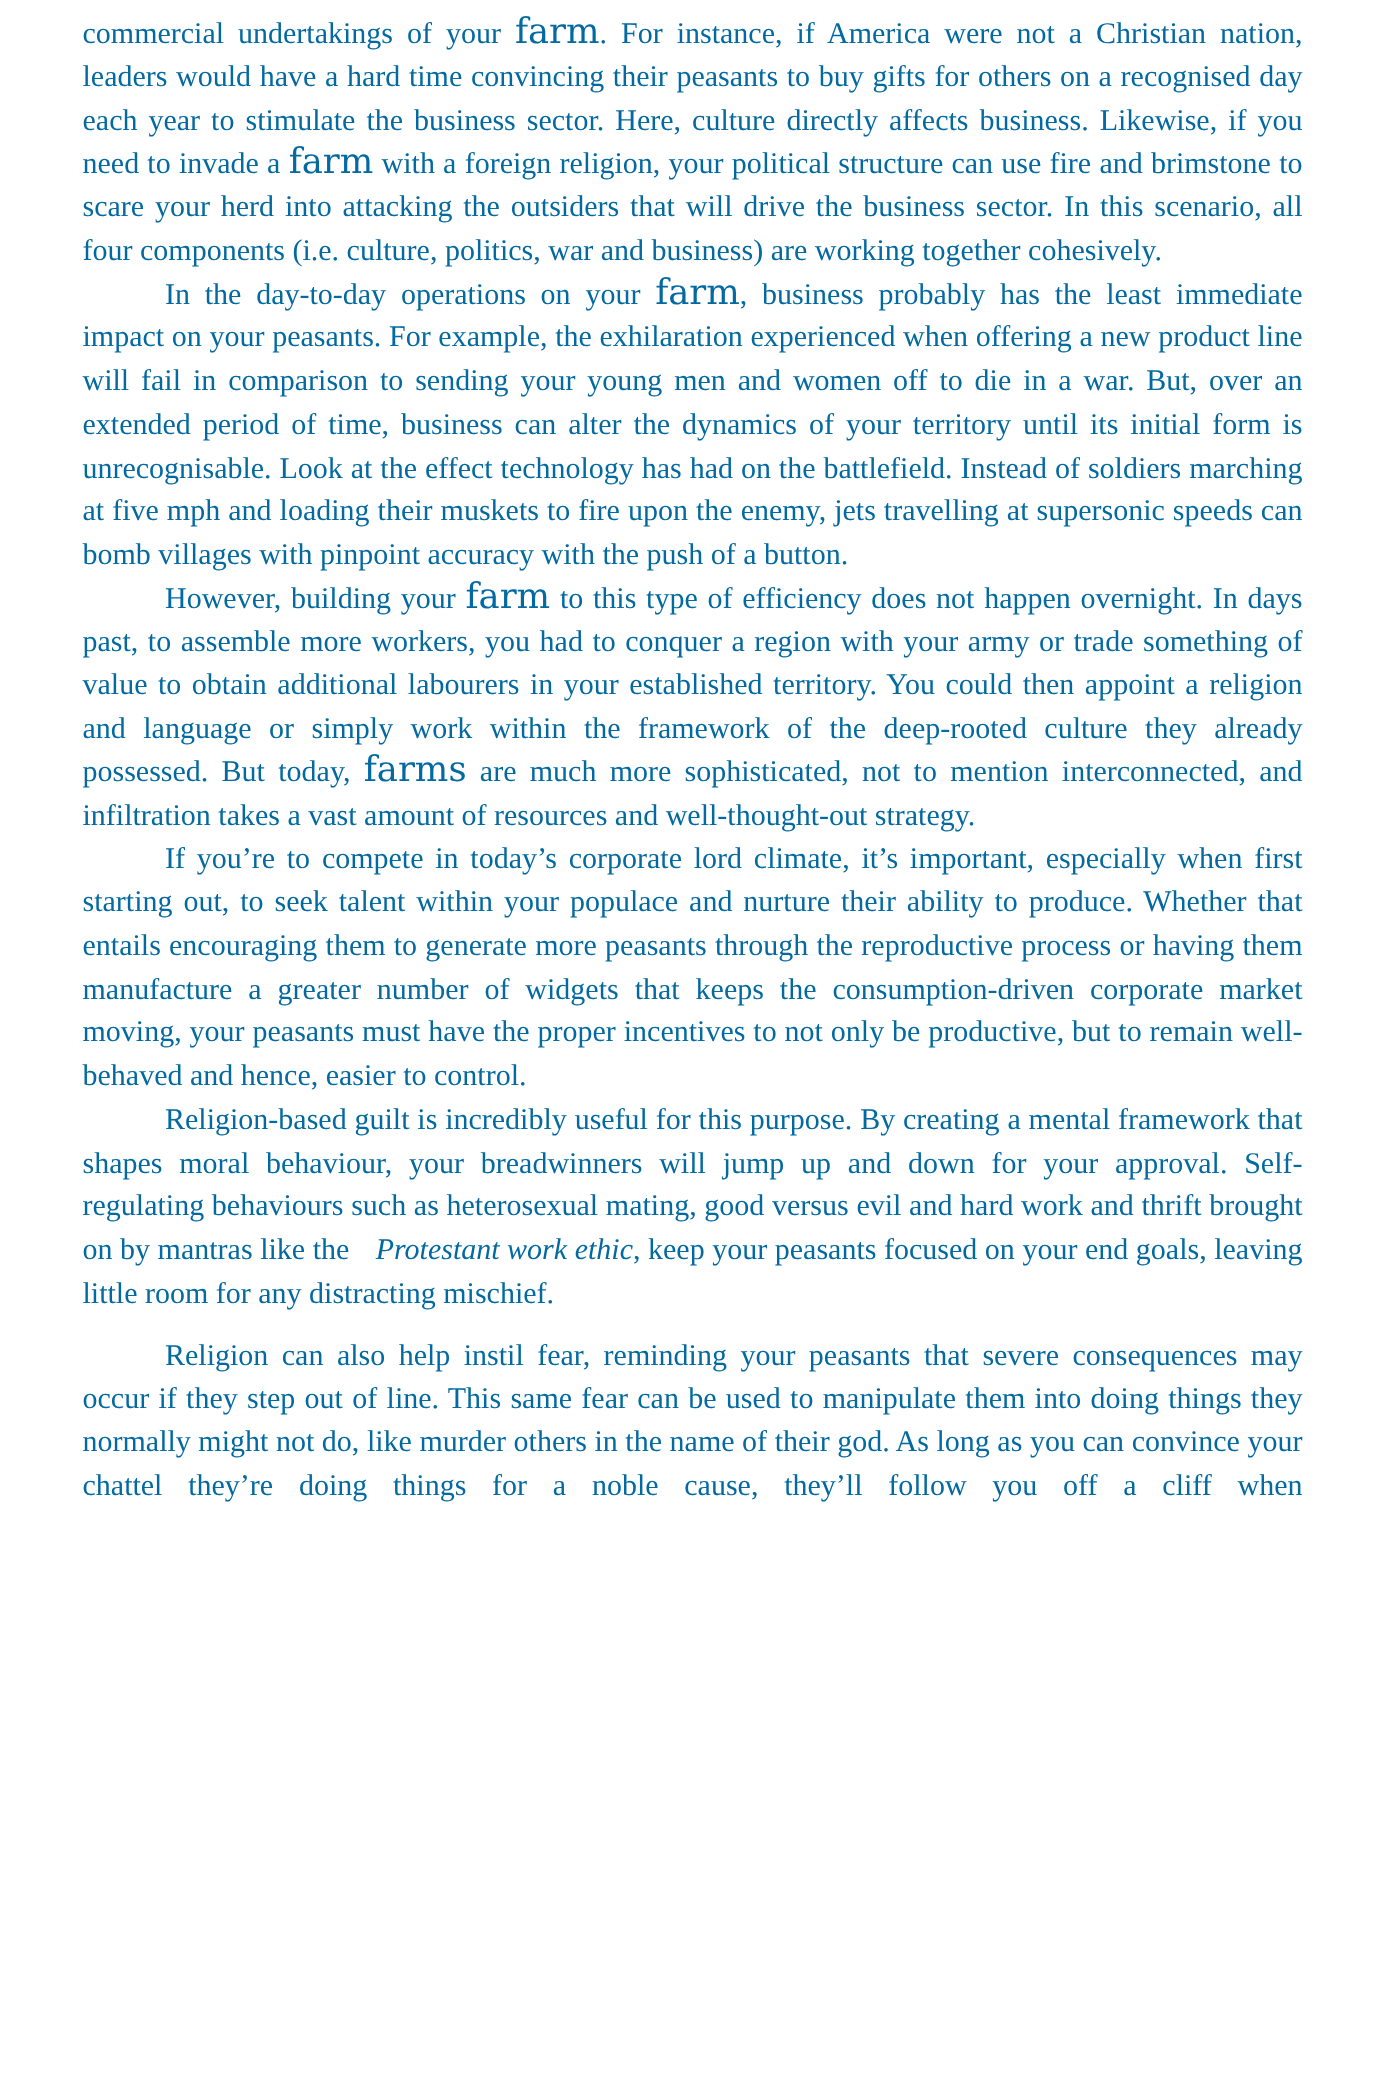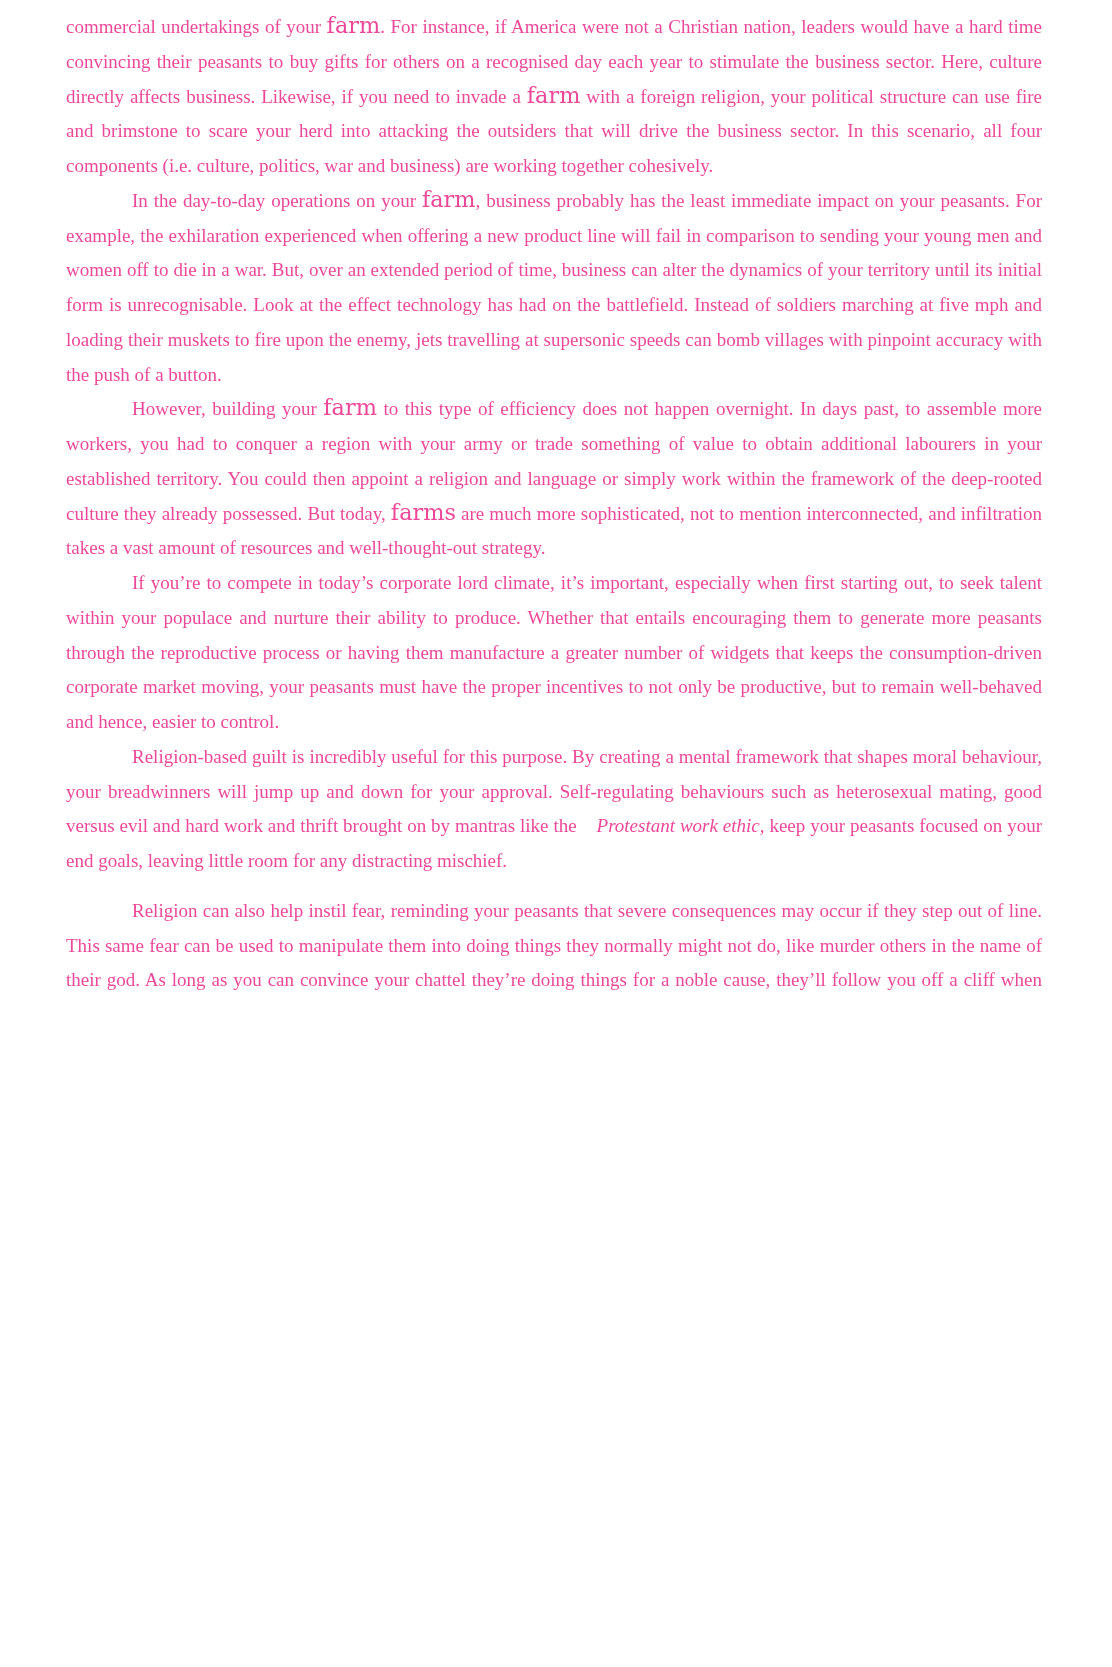--- a/index.html
+++ b/index.html
@@ -13,23 +13,23 @@
     height: 1667px;
     background: #ffffff;
     overflow: hidden;
   }
   .text-block {
     position: absolute;
     left: 66px;
     top: 10px;
     width: 976px;
     font-family: "Liberation Serif", serif;
-    font-size: 19px;
+    font-size: 24px;
     line-height: 34.75px;
-    color: #ec4899;
+    color: #0369a1;
     text-align: justify;
     text-justify: inter-word;
     hyphens: none;
   }
   p.para {
     margin: 0;
     padding: 0;
   }
   p.para.indent {
     text-indent: 66px;

